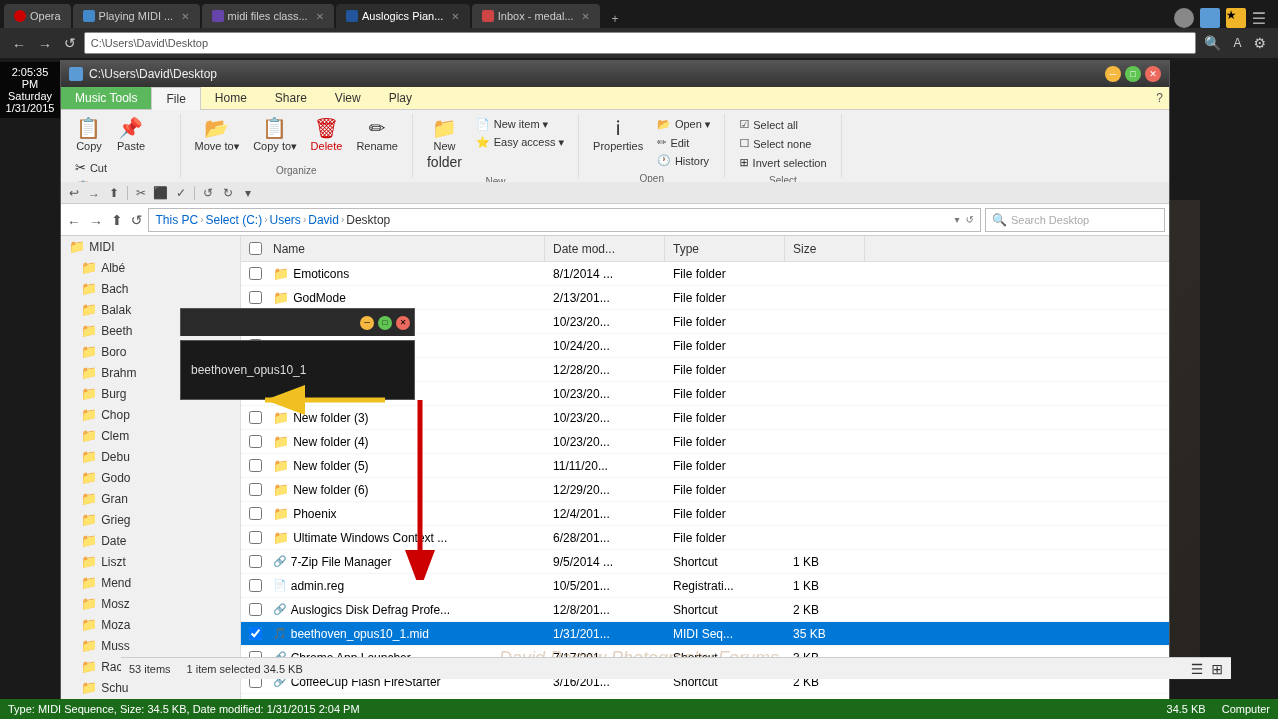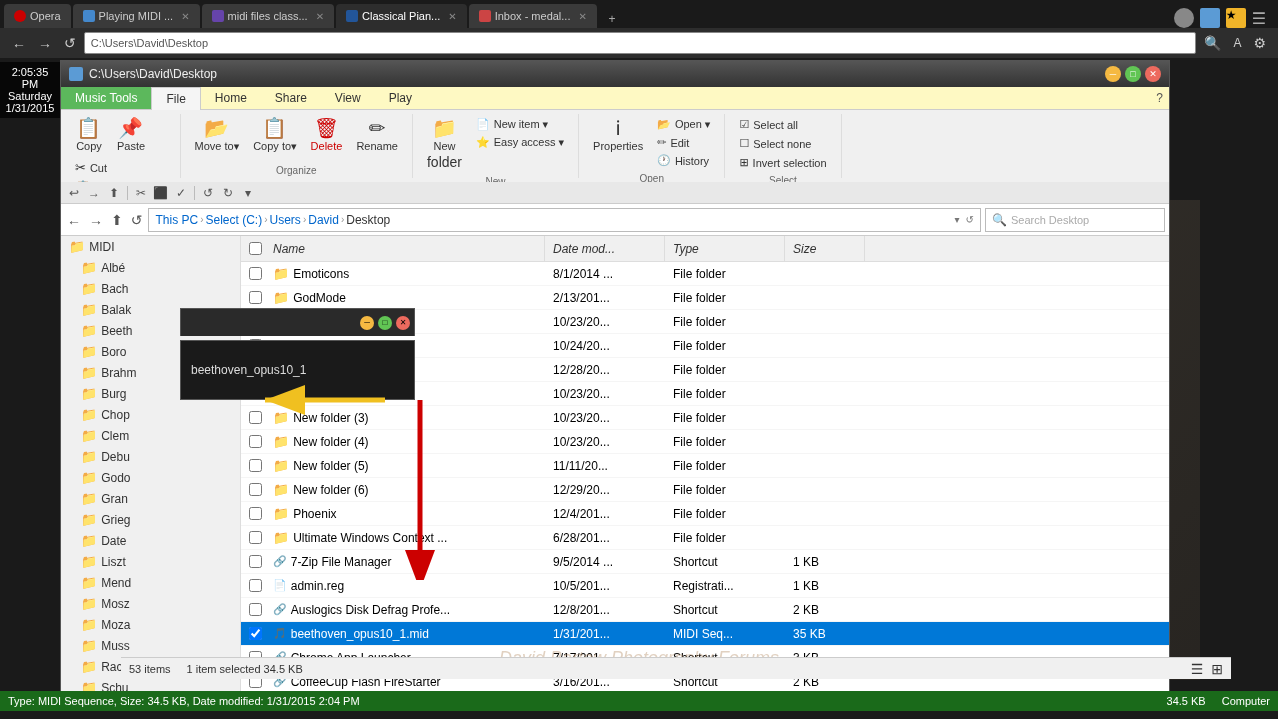--- a/index.html
+++ b/index.html
@@ -319,21 +319,20 @@
       top: 0;
       z-index: 1;
     }
     .file-list-header-cell {
       padding: 0 8px;
       cursor: pointer;
       height: 100%;
       display: flex;
       align-items: center;
       border-right: 1px solid #ddd;
-      font-style: italic;
     }
     .file-col-check { width: 24px; flex-shrink: 0; }
     .file-col-name { width: 280px; flex-shrink: 0; }
     .file-col-date { width: 120px; flex-shrink: 0; }
     .file-col-type { width: 120px; flex-shrink: 0; }
     .file-col-size { width: 80px; flex-shrink: 0; }
 
     .file-row {
       display: flex;
       align-items: center;
@@ -427,21 +426,21 @@
     .status-right {
       margin-left: auto;
       display: flex;
       gap: 8px;
       align-items: center;
     }
 
     
     .bottom-bar {
       position: absolute;
-      bottom: 8px;
+      bottom: 0;
       left: 0;
       width: 1278px;
       height: 20px;
       background: #1a6a1a;
       color: #fff;
       display: flex;
       align-items: center;
       padding: 0 8px;
       font-size: 11px;
       z-index: 50;
@@ -485,21 +484,21 @@
       <span class="tab-label">Playing MIDI ...</span>
       <span class="tab-close">✕</span>
     </div>
     <div class="browser-tab">
       <div style="width:12px;height:12px;background:#6644aa;border-radius:2px;"></div>
       <span class="tab-label">midi files class...</span>
       <span class="tab-close">✕</span>
     </div>
     <div class="browser-tab active">
       <div style="width:12px;height:12px;background:#225599;border-radius:2px;"></div>
-      <span class="tab-label">Classical Pian...</span>
+      <span class="tab-label">Auslogics Pian...</span>
       <span class="tab-close">✕</span>
     </div>
     <div class="browser-tab">
       <div style="width:12px;height:12px;background:#cc4444;border-radius:2px;"></div>
       <span class="tab-label">Inbox - medal...</span>
       <span class="tab-close">✕</span>
     </div>
     <div style="width:18px;height:18px;display:flex;align-items:center;justify-content:center;color:#aaa;cursor:pointer;margin-left:4px;">+</div>
 
     <div style="margin-left:auto;display:flex;gap:6px;align-items:center;padding-right:8px;">

